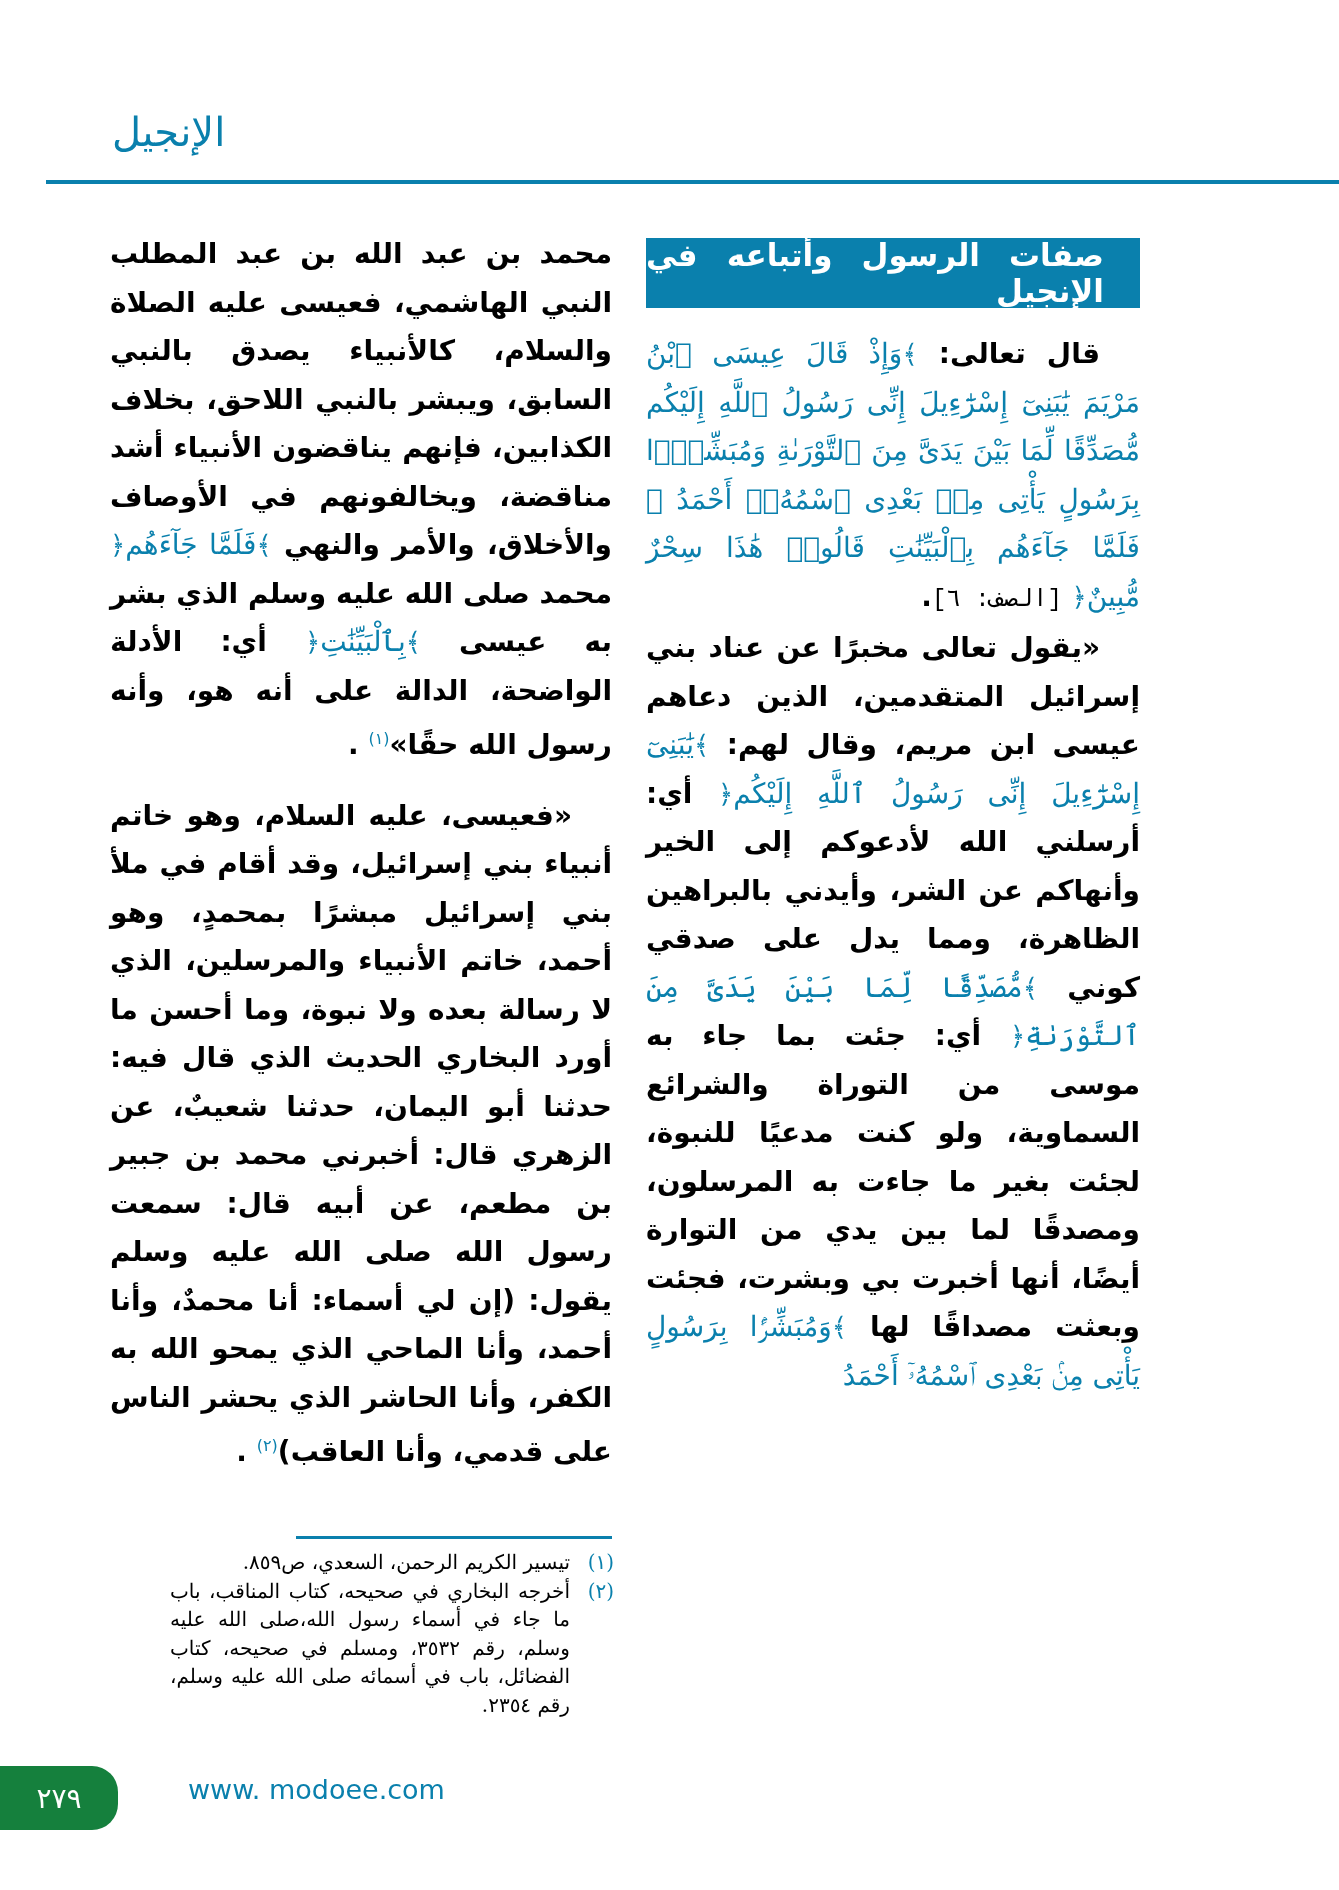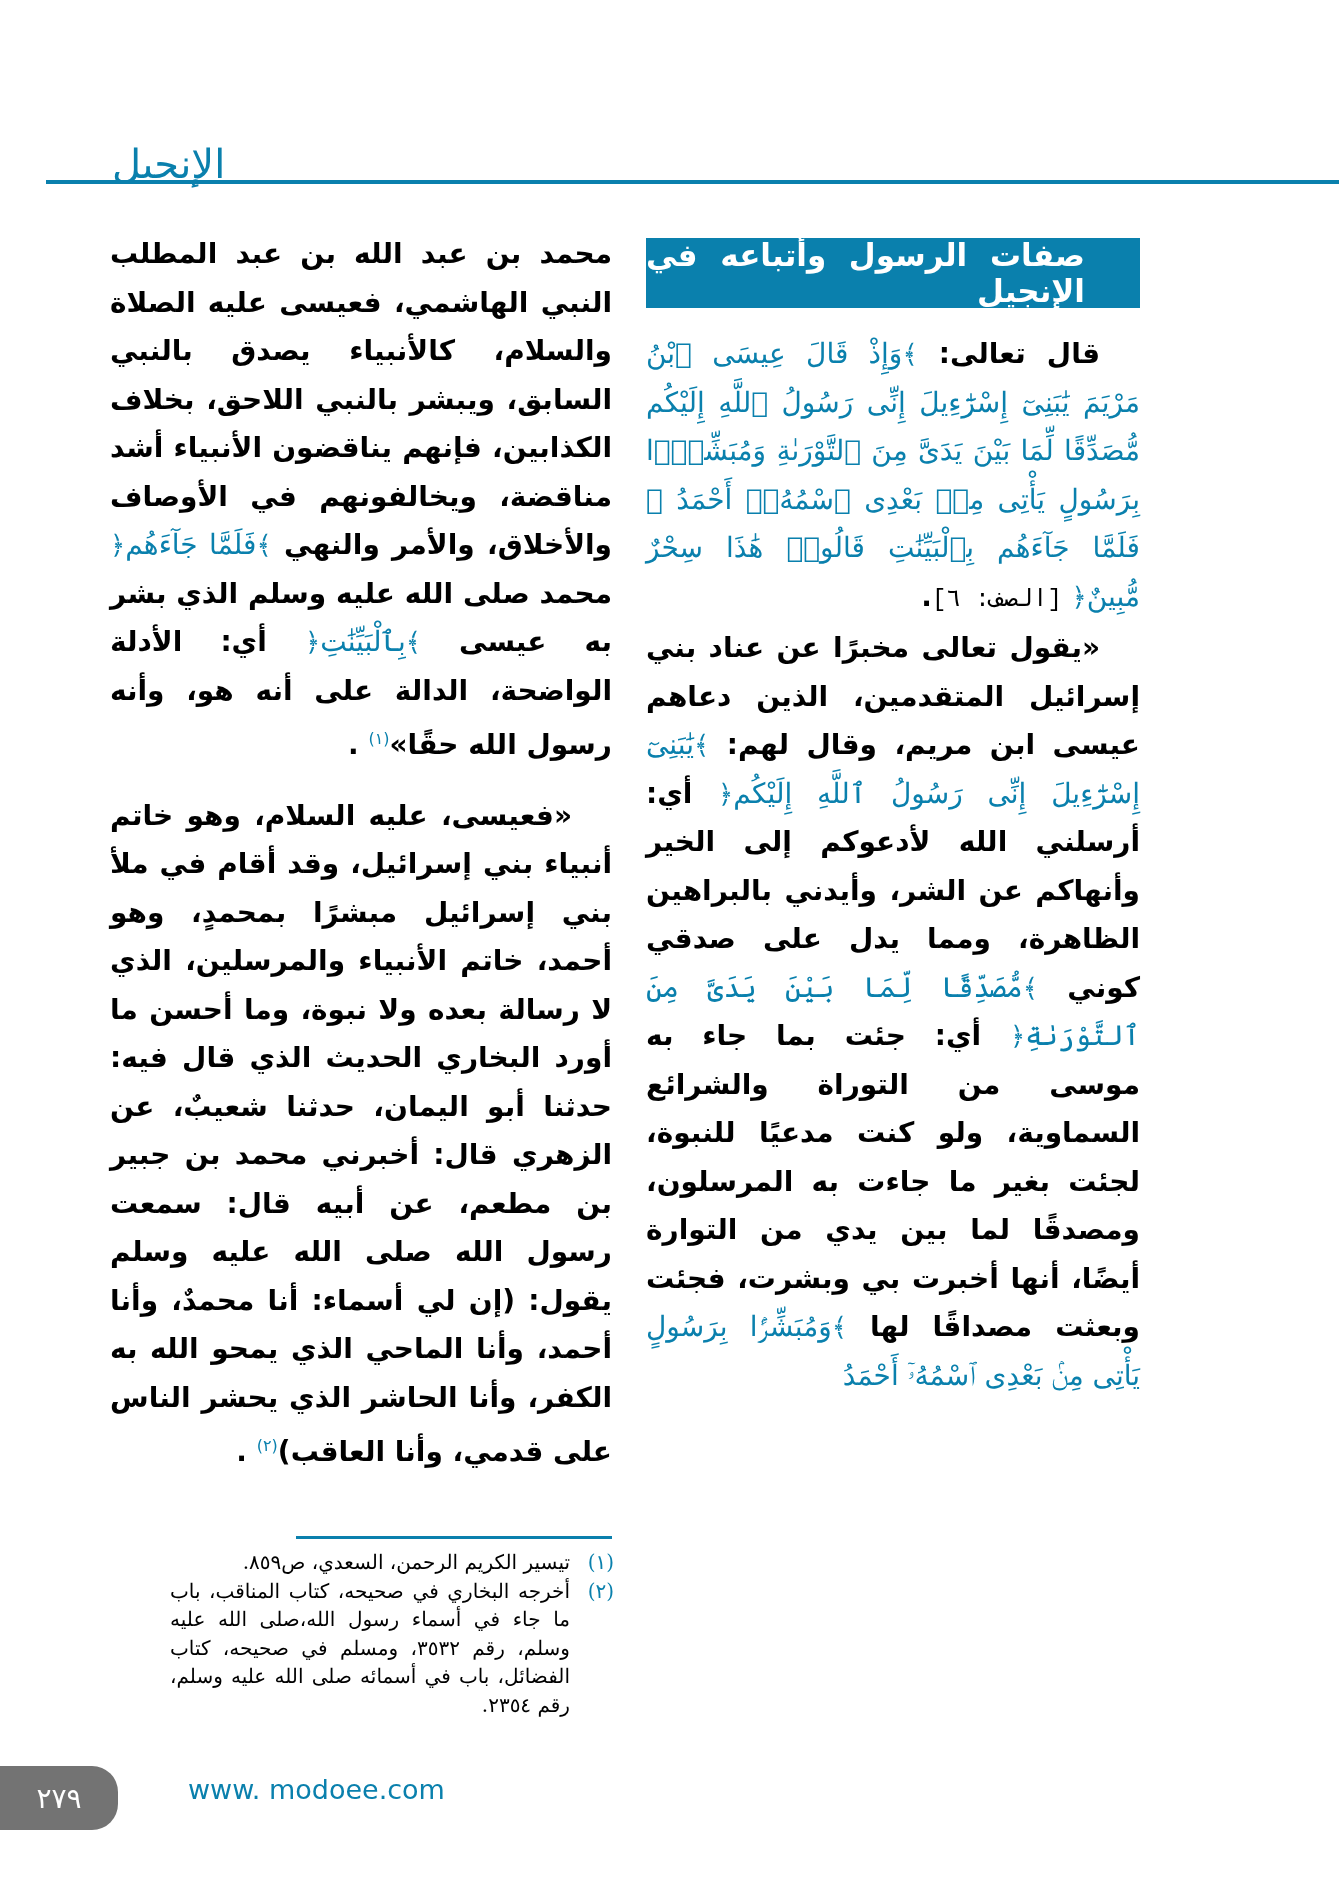--- a/index.html
+++ b/index.html
@@ -1,36 +1,36 @@
 <!DOCTYPE html>
 <html lang="ar" dir="rtl"><head>
 <meta charset="utf-8">
 <style>
   html, body { margin: 0; padding: 0; background: #ffffff; }
   body {
     width: 1339px; height: 1890px; position: relative; overflow: hidden;
     font-family: "DejaVu Sans", sans-serif; color: #000;
   }
   .header-title {
-    position: absolute; left: 112px; top: 138px;
+    position: absolute; left: 112px; top: 106px;
     font-family: "DejaVu Serif", serif; font-size: 40px; color: #0a80ad;
     line-height: 52px; direction: rtl;
   }
   .header-rule {
     position: absolute; left: 46px; top: 180px; width: 1293px; height: 4px;
     background: #0a80ad;
   }
   .col { position: absolute; direction: rtl; text-align: justify; }
   .col-right { left: 646px; top: 238px; width: 494px; }
   .col-left { left: 110px; top: 230px; width: 502px; }
 
   .section-banner {
     background: #0a80ad; color: #fff; height: 70px;
     display: flex; align-items: center; justify-content: flex-start;
-    padding-right: 55px; font-weight: bold; font-size: 31px;
+    padding-right: 36px; font-weight: bold; font-size: 31px;
     font-family: "DejaVu Sans", sans-serif;
   }
   .subheading {
     color: #0a80ad; font-size: 30px; line-height: 54px; margin-top: 16px;
     font-family: "DejaVu Serif", serif; text-align: right;
   }
   p.body {
     margin: 0; font-size: 28px; line-height: 48.5px; font-weight: bold;
     font-family: "DejaVu Sans", sans-serif;
   }
@@ -47,21 +47,21 @@
   .footnotes {
     position: absolute; left: 150px; top: 1548px; width: 464px; direction: rtl;
     font-family: "DejaVu Serif", serif; font-size: 20px; line-height: 28.5px;
   }
   .fn { display: flex; gap: 10px; }
   .fn-num { color: #0a80ad; min-width: 34px; }
   .fn-text { flex: 1; text-align: justify; margin-left: 20px; }
 
   .page-badge {
     position: absolute; left: 0; top: 1766px; width: 118px; height: 64px;
-    background: #737373; border-radius: 0 26px 26px 0;
+    background: #15803d; border-radius: 0 26px 26px 0;
     display: flex; align-items: center; justify-content: center;
     color: #fff; font-size: 28px; font-family: "DejaVu Sans", sans-serif;
   }
   .site-url {
     position: absolute; left: 156px; top: 1774px; direction: ltr;
     color: #0a80ad; font-size: 27px; font-family: "DejaVu Sans", sans-serif; margin-left: 32px;
   }
 </style>
 </head>
 <body>

